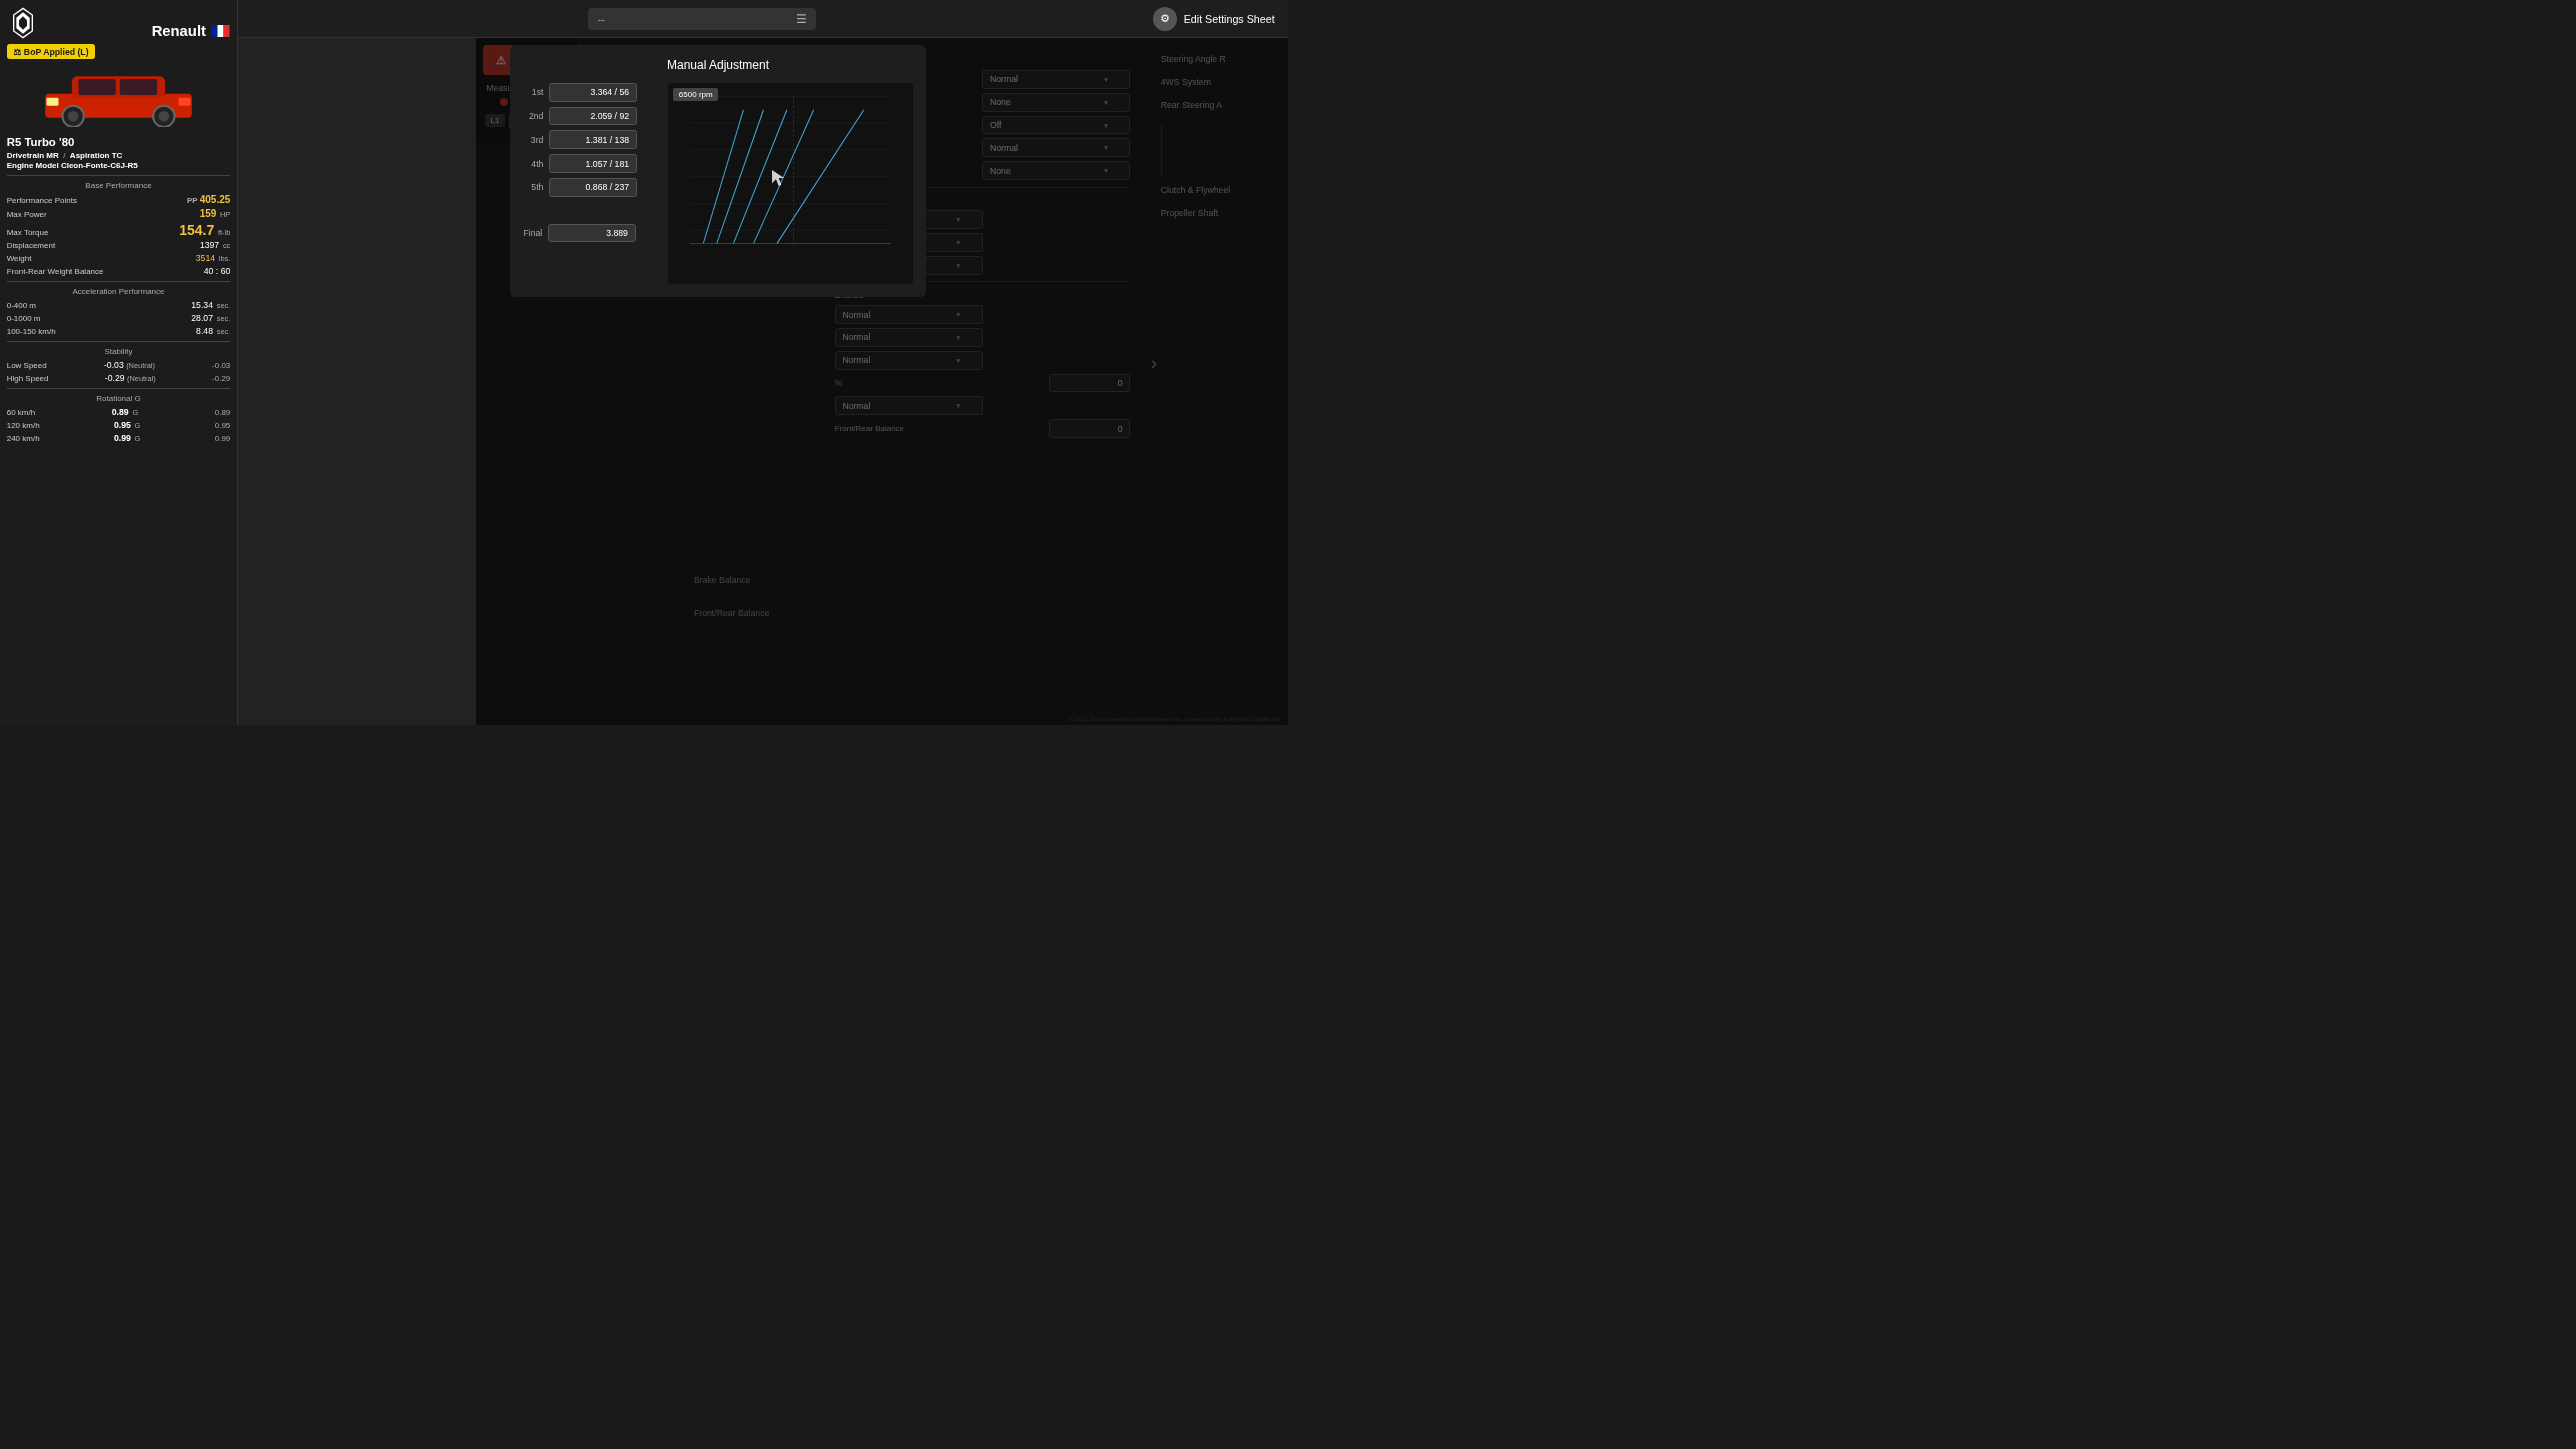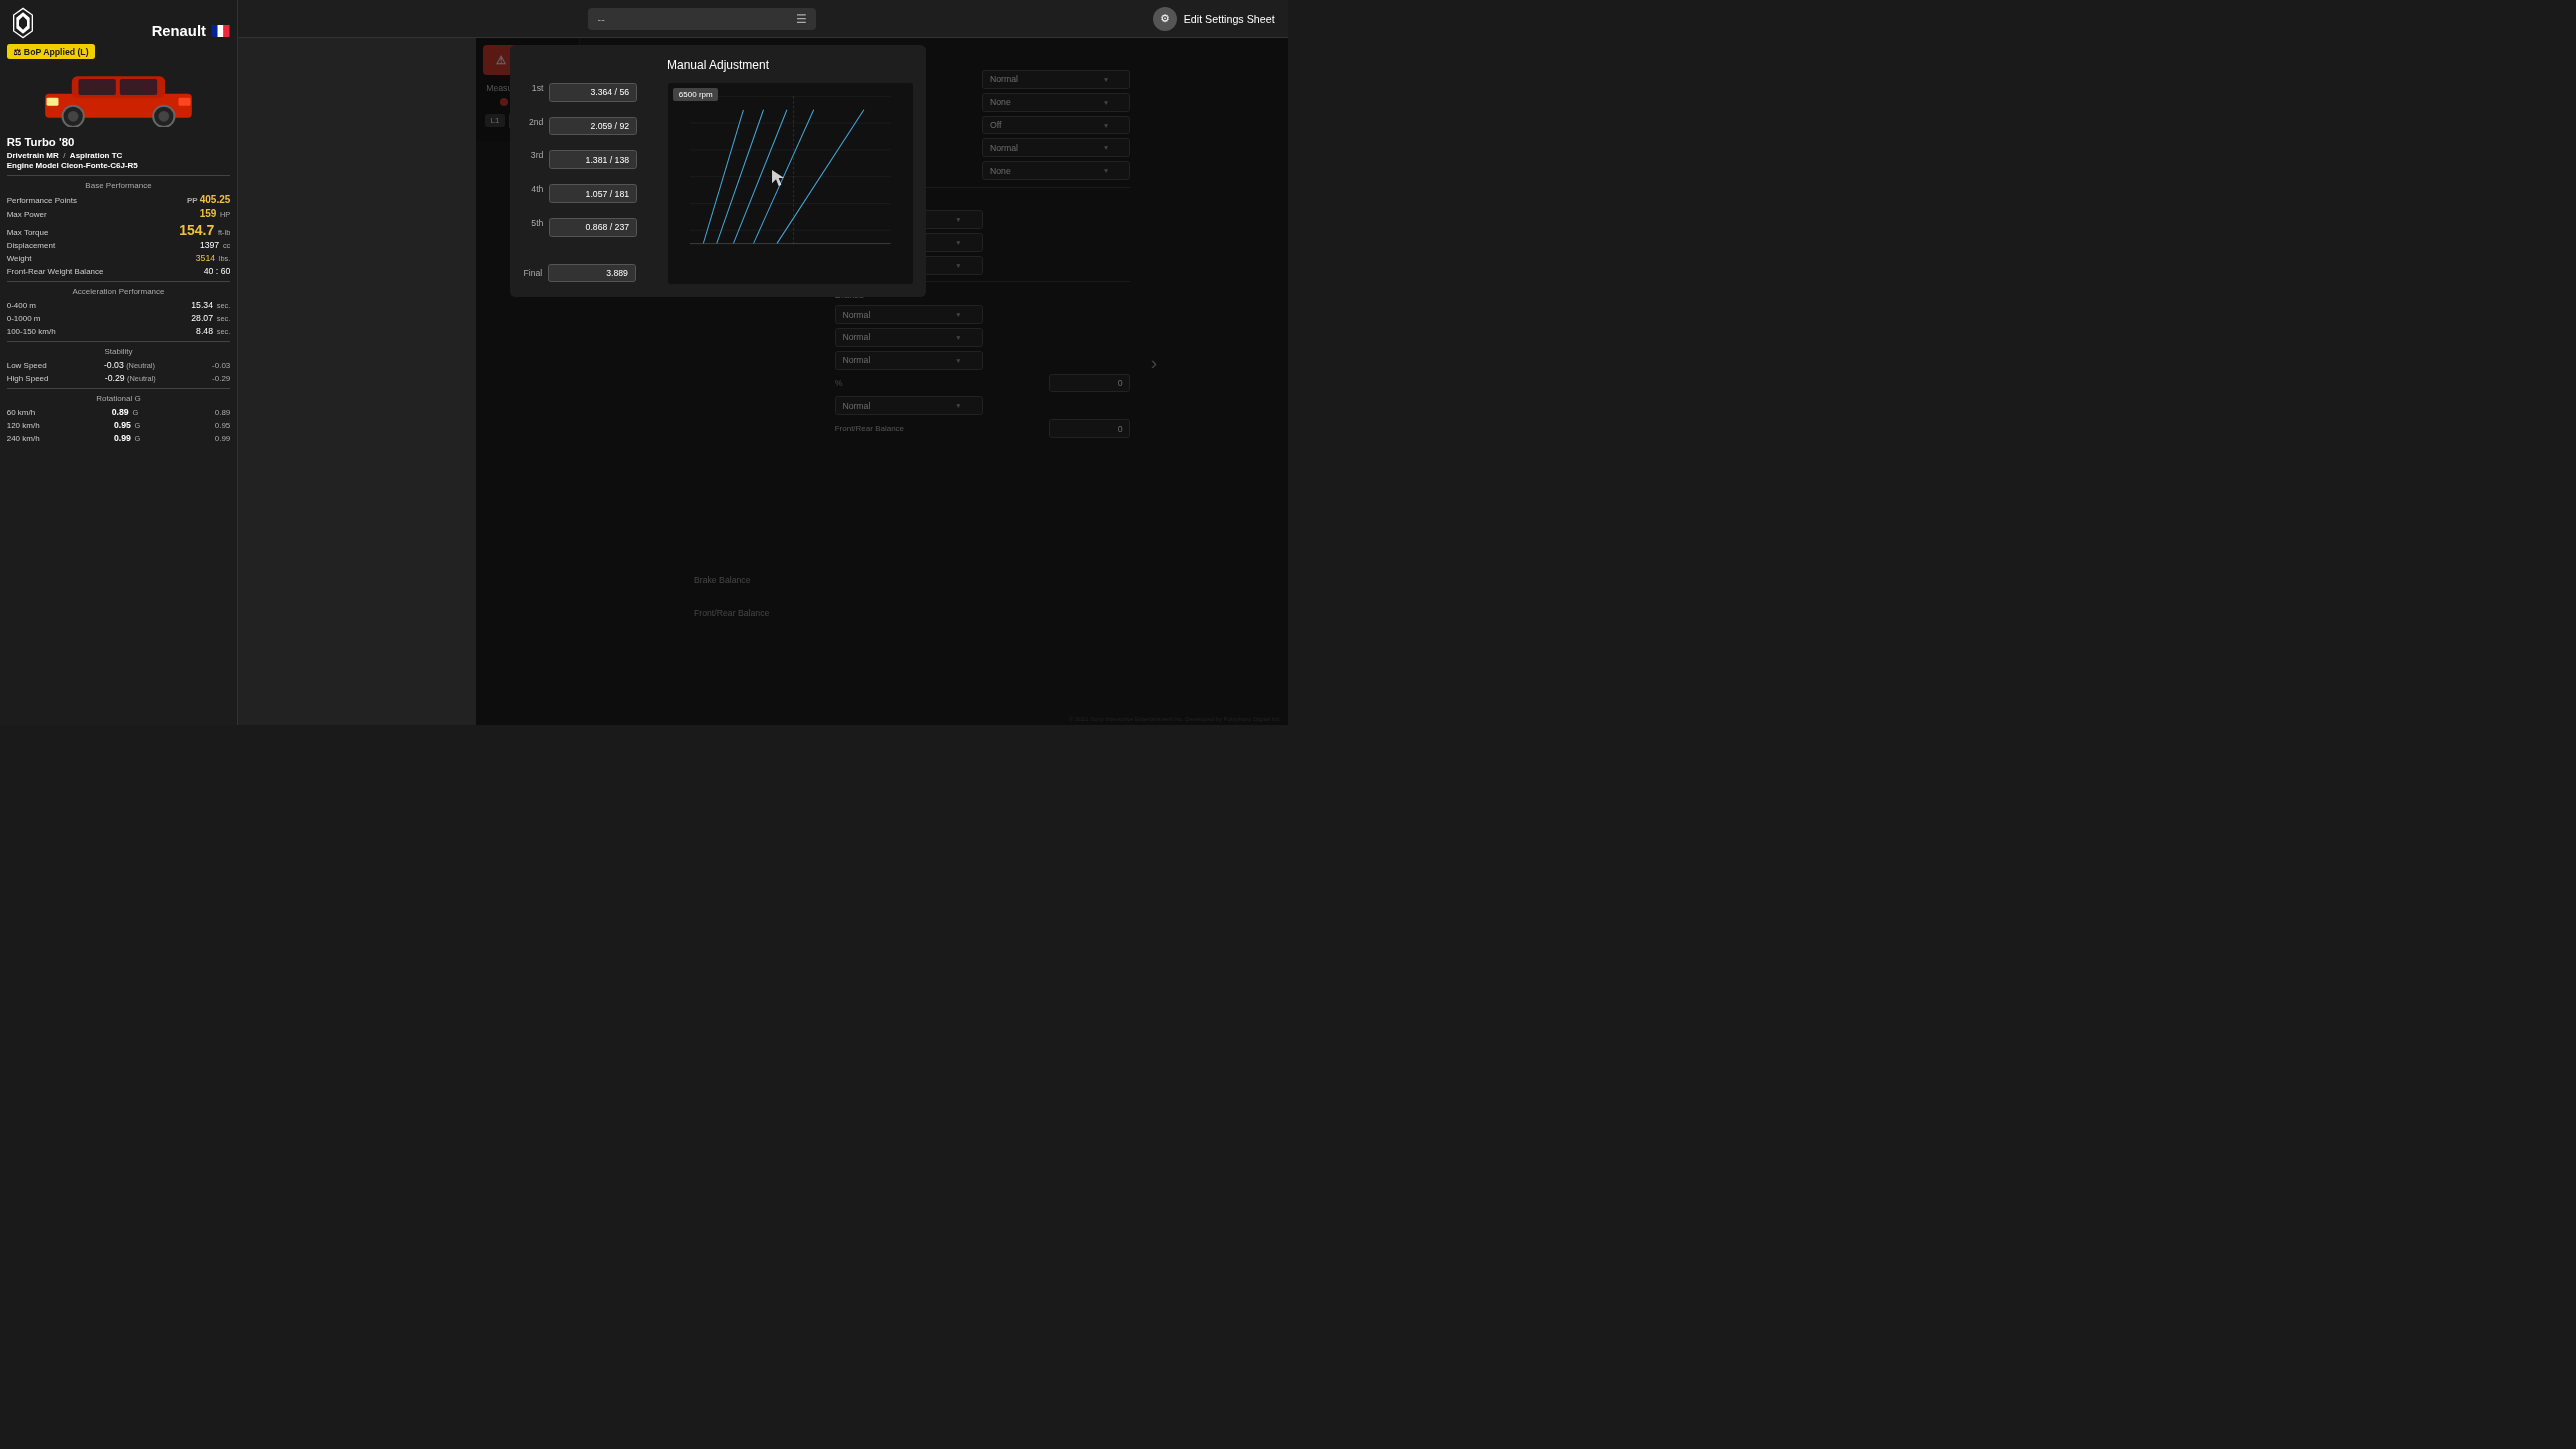--- a/index.html
+++ b/index.html
@@ -259,22 +259,22 @@
       display: flex;
       gap: 10.7px;
     }
 
     .gear-table {
       min-width: 134px;
     }
 
     .gear-row {
       display: flex;
-      align-items: flex-start;
-      margin-bottom: 15px;
+      align-items: center;
+      margin-bottom: 5px;
       gap: 5.4px;
     }
 
     .gear-label {
       color: #aaa;
       font-size: 8.7px;
       width: 20px;
       text-align: right;
     }
 
@@ -809,20 +809,28 @@
         <span>Normal</span>
         <span class="dropdown-arrow">▼</span>
       </div>
     </div>
     <div class="fr-row">
       <span style="color:#ccc;font-size:8px;">Front/Rear Balance</span>
       <input class="fr-input" value="0" type="text" style="">
     </div>
   </div>
 
+  <div style="position:absolute;right:0;top:47px;width:134px;padding:6.7px;">
+    <div style="color:#ccc;font-size:8.7px;margin-bottom:13.4px;">Steering Angle R</div>
+    <div style="color:#ccc;font-size:8.7px;margin-bottom:13.4px;">4WS System</div>
+    <div style="color:#ccc;font-size:8.7px;margin-bottom:13.4px;">Rear Steering A</div>
+    <div style="width:0.7px;height:54px;background:#444;margin:6.7px 0;"></div>
+    <div style="color:#ccc;font-size:8.7px;margin-bottom:13.4px;">Clutch &amp; Flywheel</div>
+    <div style="color:#ccc;font-size:8.7px;">Propeller Shaft</div>
+  </div>
 
   <div style="position:absolute;right:131px;top:50%;transform:translateY(-50%);color:#aaa;font-size:19px;">›</div>
 
   <div class="modal-overlay">
     <div class="modal">
       <div class="modal-title">Manual Adjustment</div>
       <div class="modal-content">
 
         <div class="gear-table">
           <div class="gear-row">

